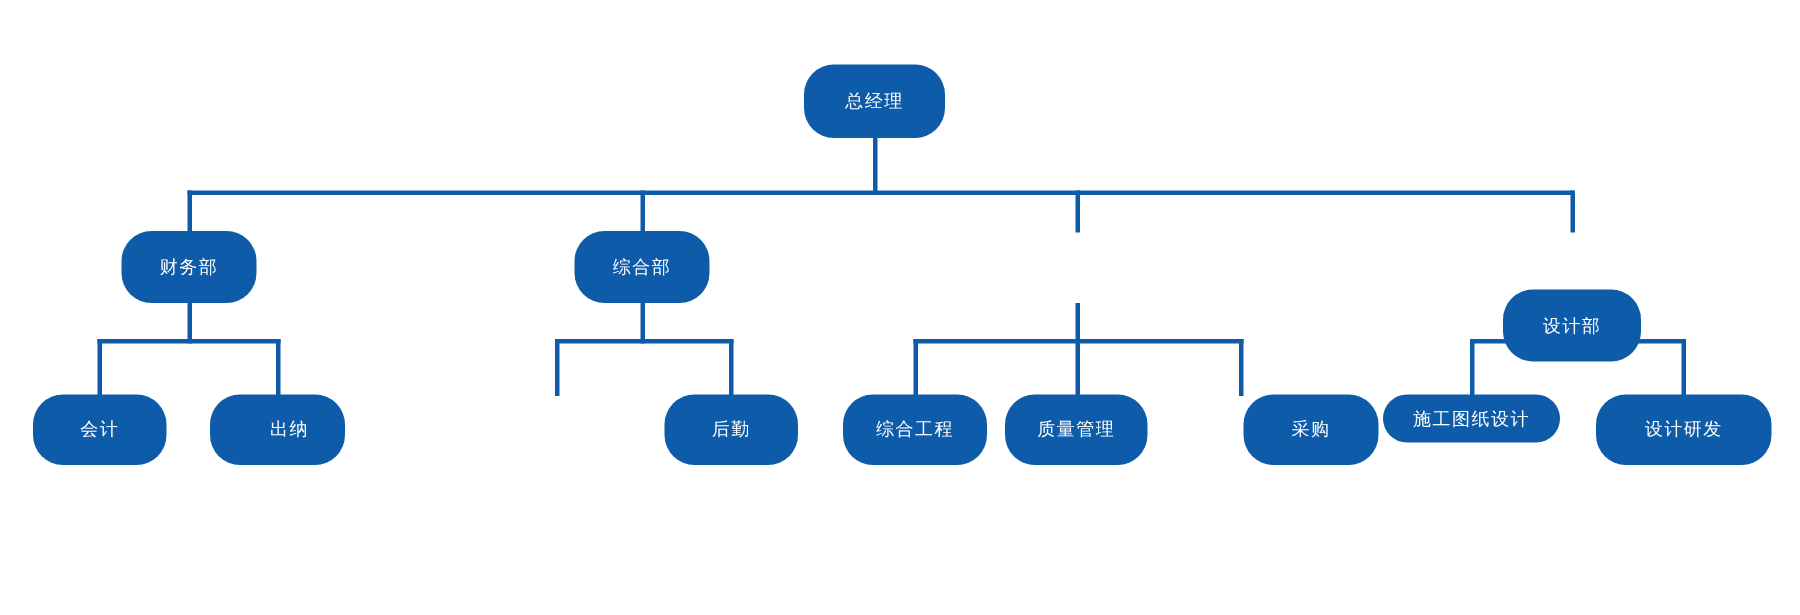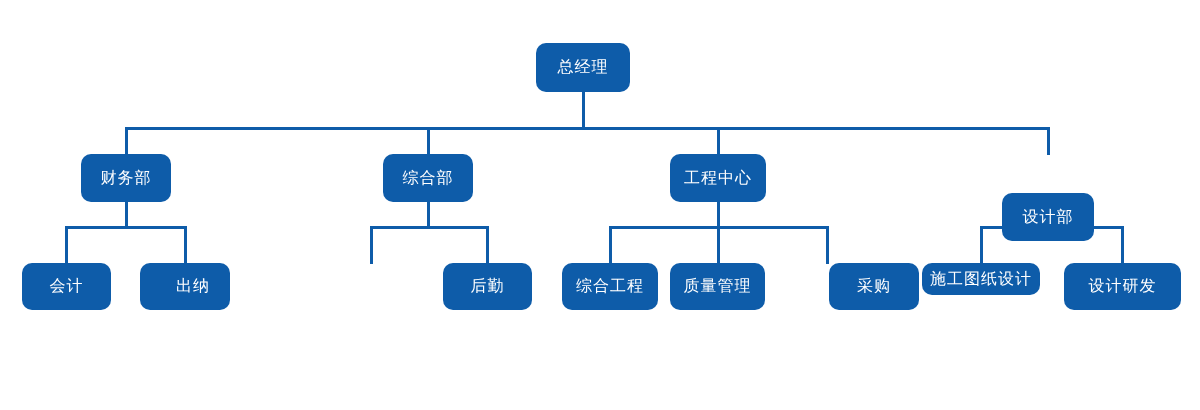--- a/index.html
+++ b/index.html
@@ -12,25 +12,25 @@
     width: 1200px;
     height: 410px;
     background: var(--background, #ffffff);
     font-family: "Liberation Sans", sans-serif;
     overflow: hidden;
   }
   .node {
     position: absolute;
     background: var(--node-fill, #0e5ca9);
     color: var(--node-text, #ffffff);
-    border-radius: 10px;
+    border-radius: 20px;
     display: flex;
     align-items: center;
     justify-content: center;
-    font-size: 16px;
+    font-size: 12px;
     letter-spacing: 1px;
     white-space: nowrap;
     box-sizing: border-box;
   }
   .line {
     position: absolute;
     background: var(--line-color, #0e5ca9);
   }
   .line.h { height: 3px; }
   .line.v { width: 3px; }
@@ -65,21 +65,20 @@
 
   <div class="line v" style="left:1047px; top:202px; height:27px;"></div>
   <div class="line h" style="left:980px; top:226px; width:144px;"></div>
   <div class="line v" style="left:980px; top:226px; height:38px;"></div>
   <div class="line v" style="left:1121px; top:226px; height:38px;"></div>
 
   <div class="node" style="left:536px; top:43px; width:94px; height:49px;">总经理</div>
 
   <div class="node" style="left:81px; top:154px; width:90px; height:48px;">财务部</div>
   <div class="node" style="left:383px; top:154px; width:90px; height:48px;">综合部</div>
-  <div class="node" style="left:670px; top:154px; width:96px; height:48px;">工程中心</div>
   <div class="node" style="left:1002px; top:154px; width:92px; height:48px;margin-top:39px;">设计部</div>
 
   <div class="node" style="left:22px; top:263px; width:89px; height:47px;">会计</div>
   <div class="node" style="left:140px; top:263px; width:90px; height:47px;padding-left:16px;">出纳</div>
   <div class="node" style="left:443px; top:263px; width:89px; height:47px;">后勤</div>
   <div class="node" style="left:562px; top:263px; width:96px; height:47px;">综合工程</div>
   <div class="node" style="left:670px; top:263px; width:95px; height:47px;">质量管理</div>
   <div class="node" style="left:782px; top:263px; width:90px; height:47px;margin-left:47px;">采购</div>
   <div class="node" style="left:922px; top:263px; width:118px; height:32px;">施工图纸设计</div>
   <div class="node" style="left:1064px; top:263px; width:117px; height:47px;">设计研发</div>

